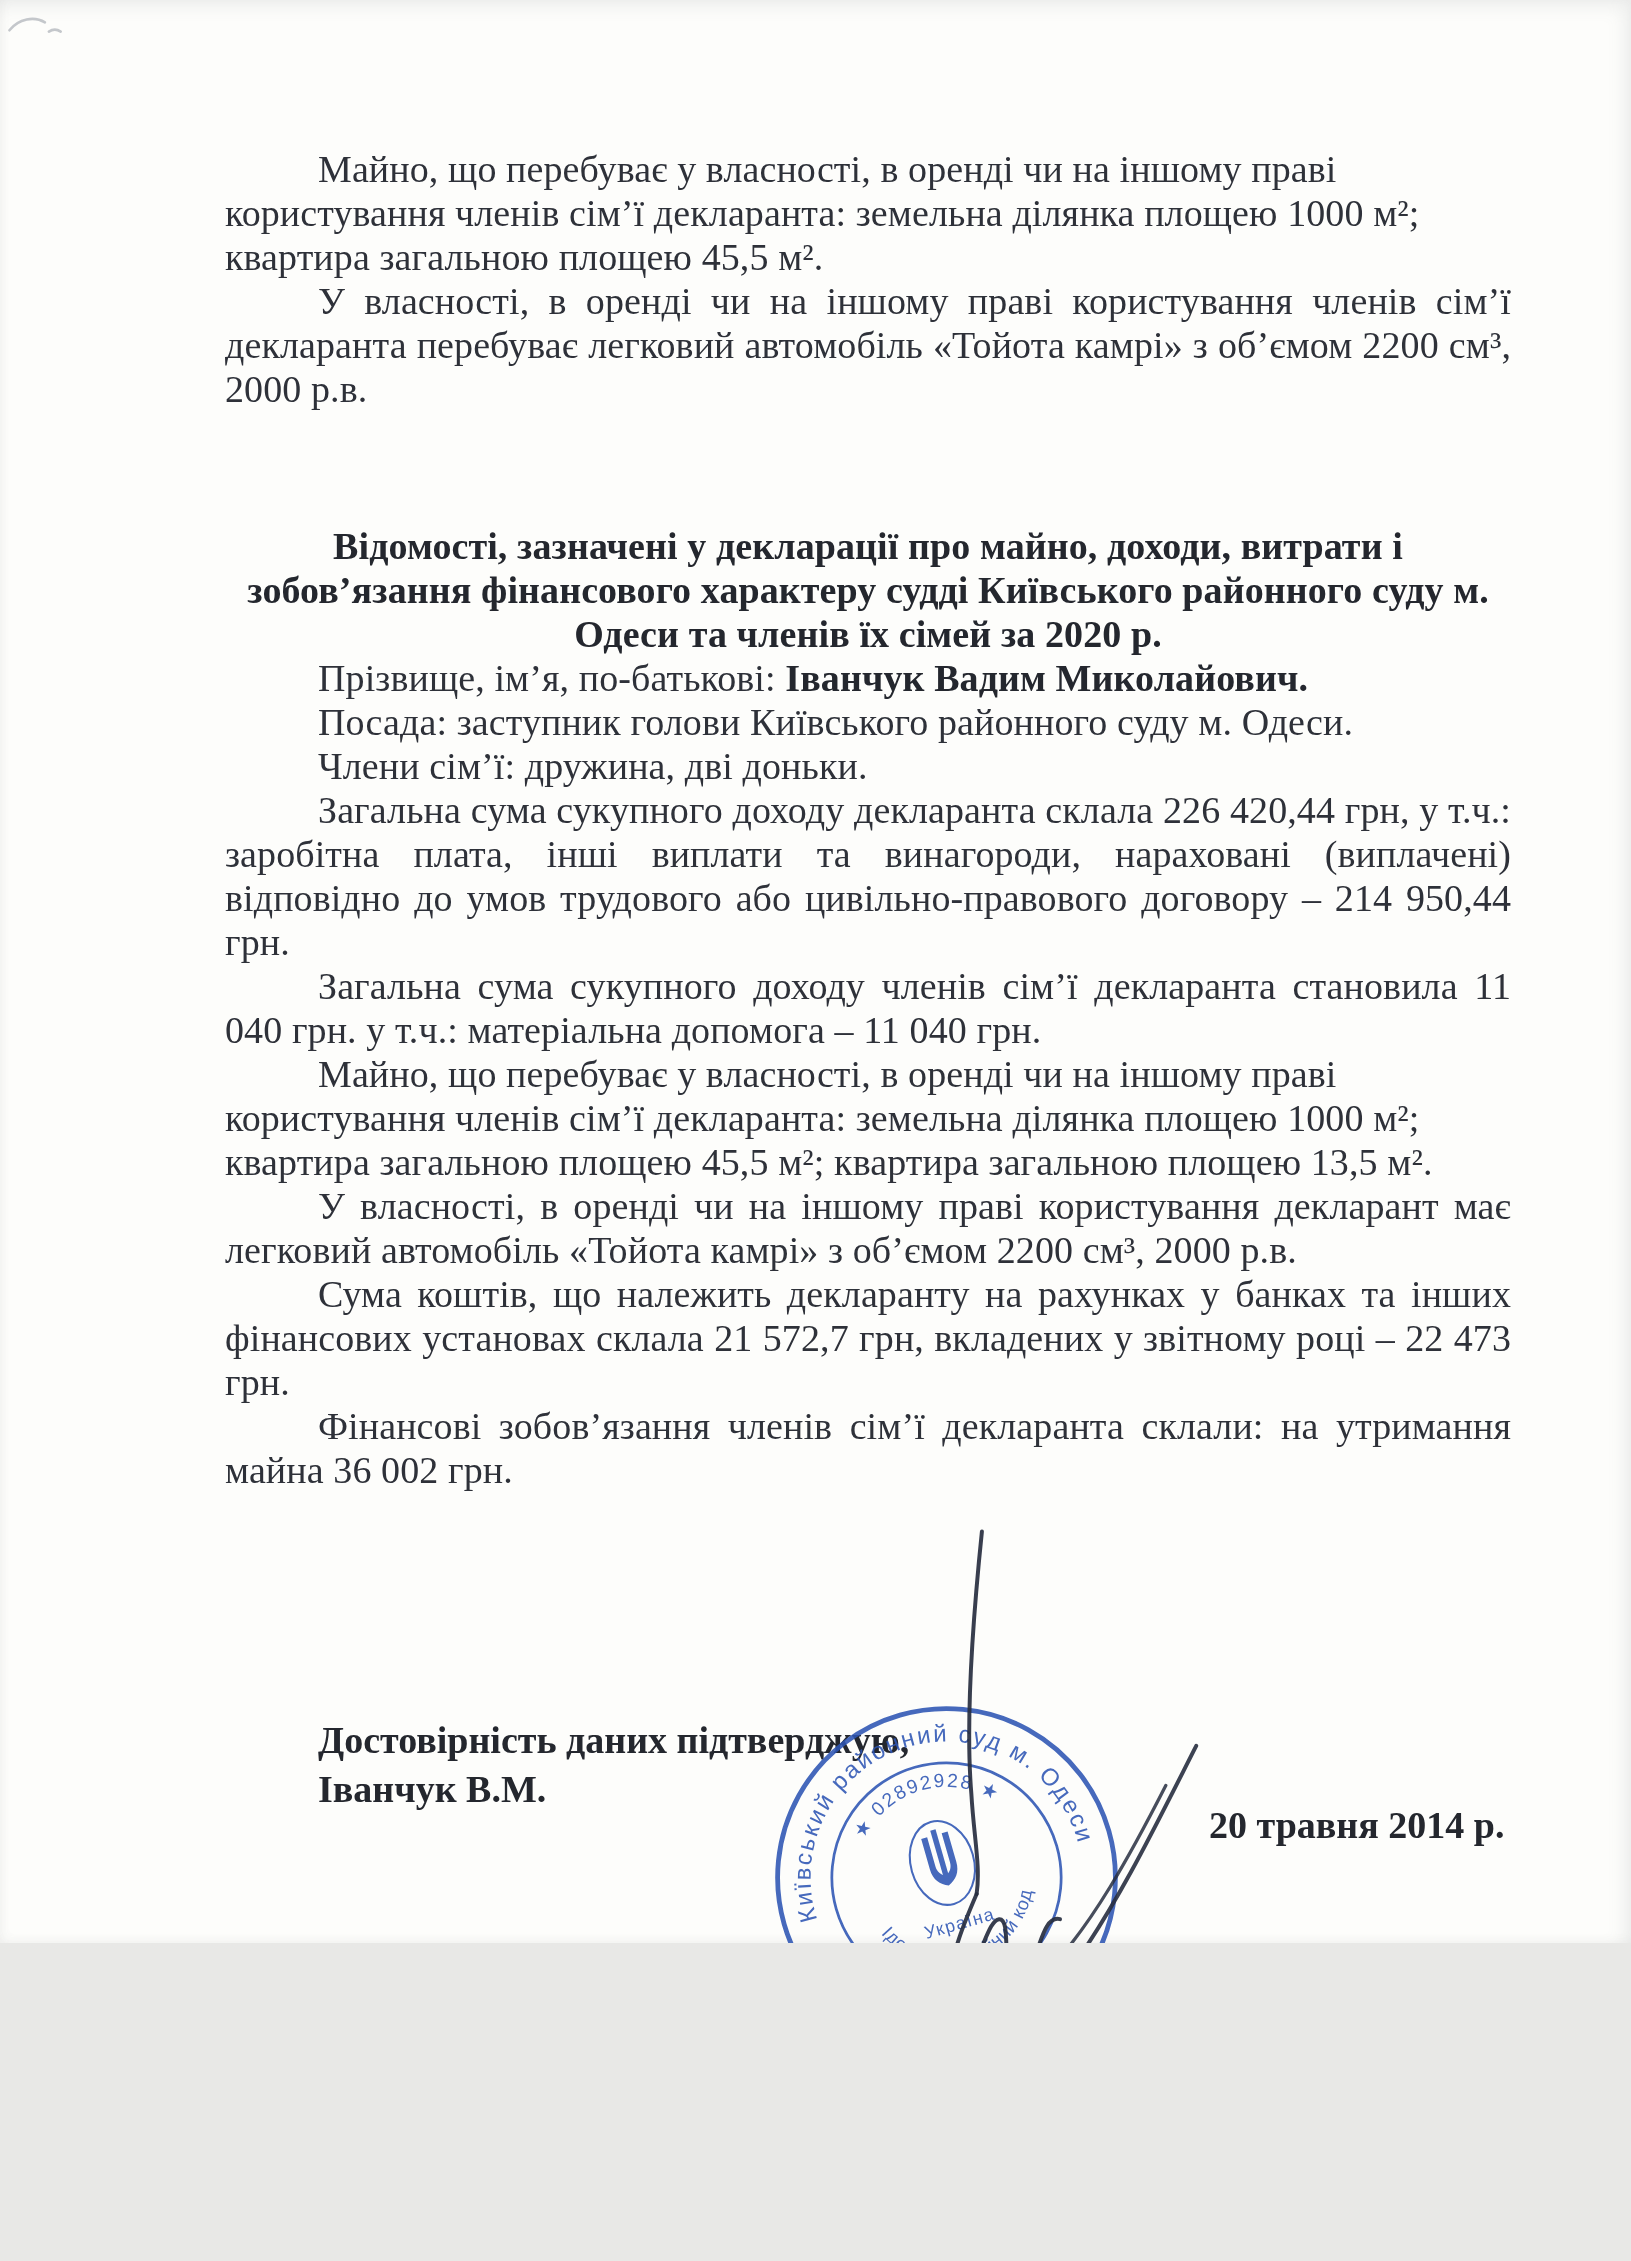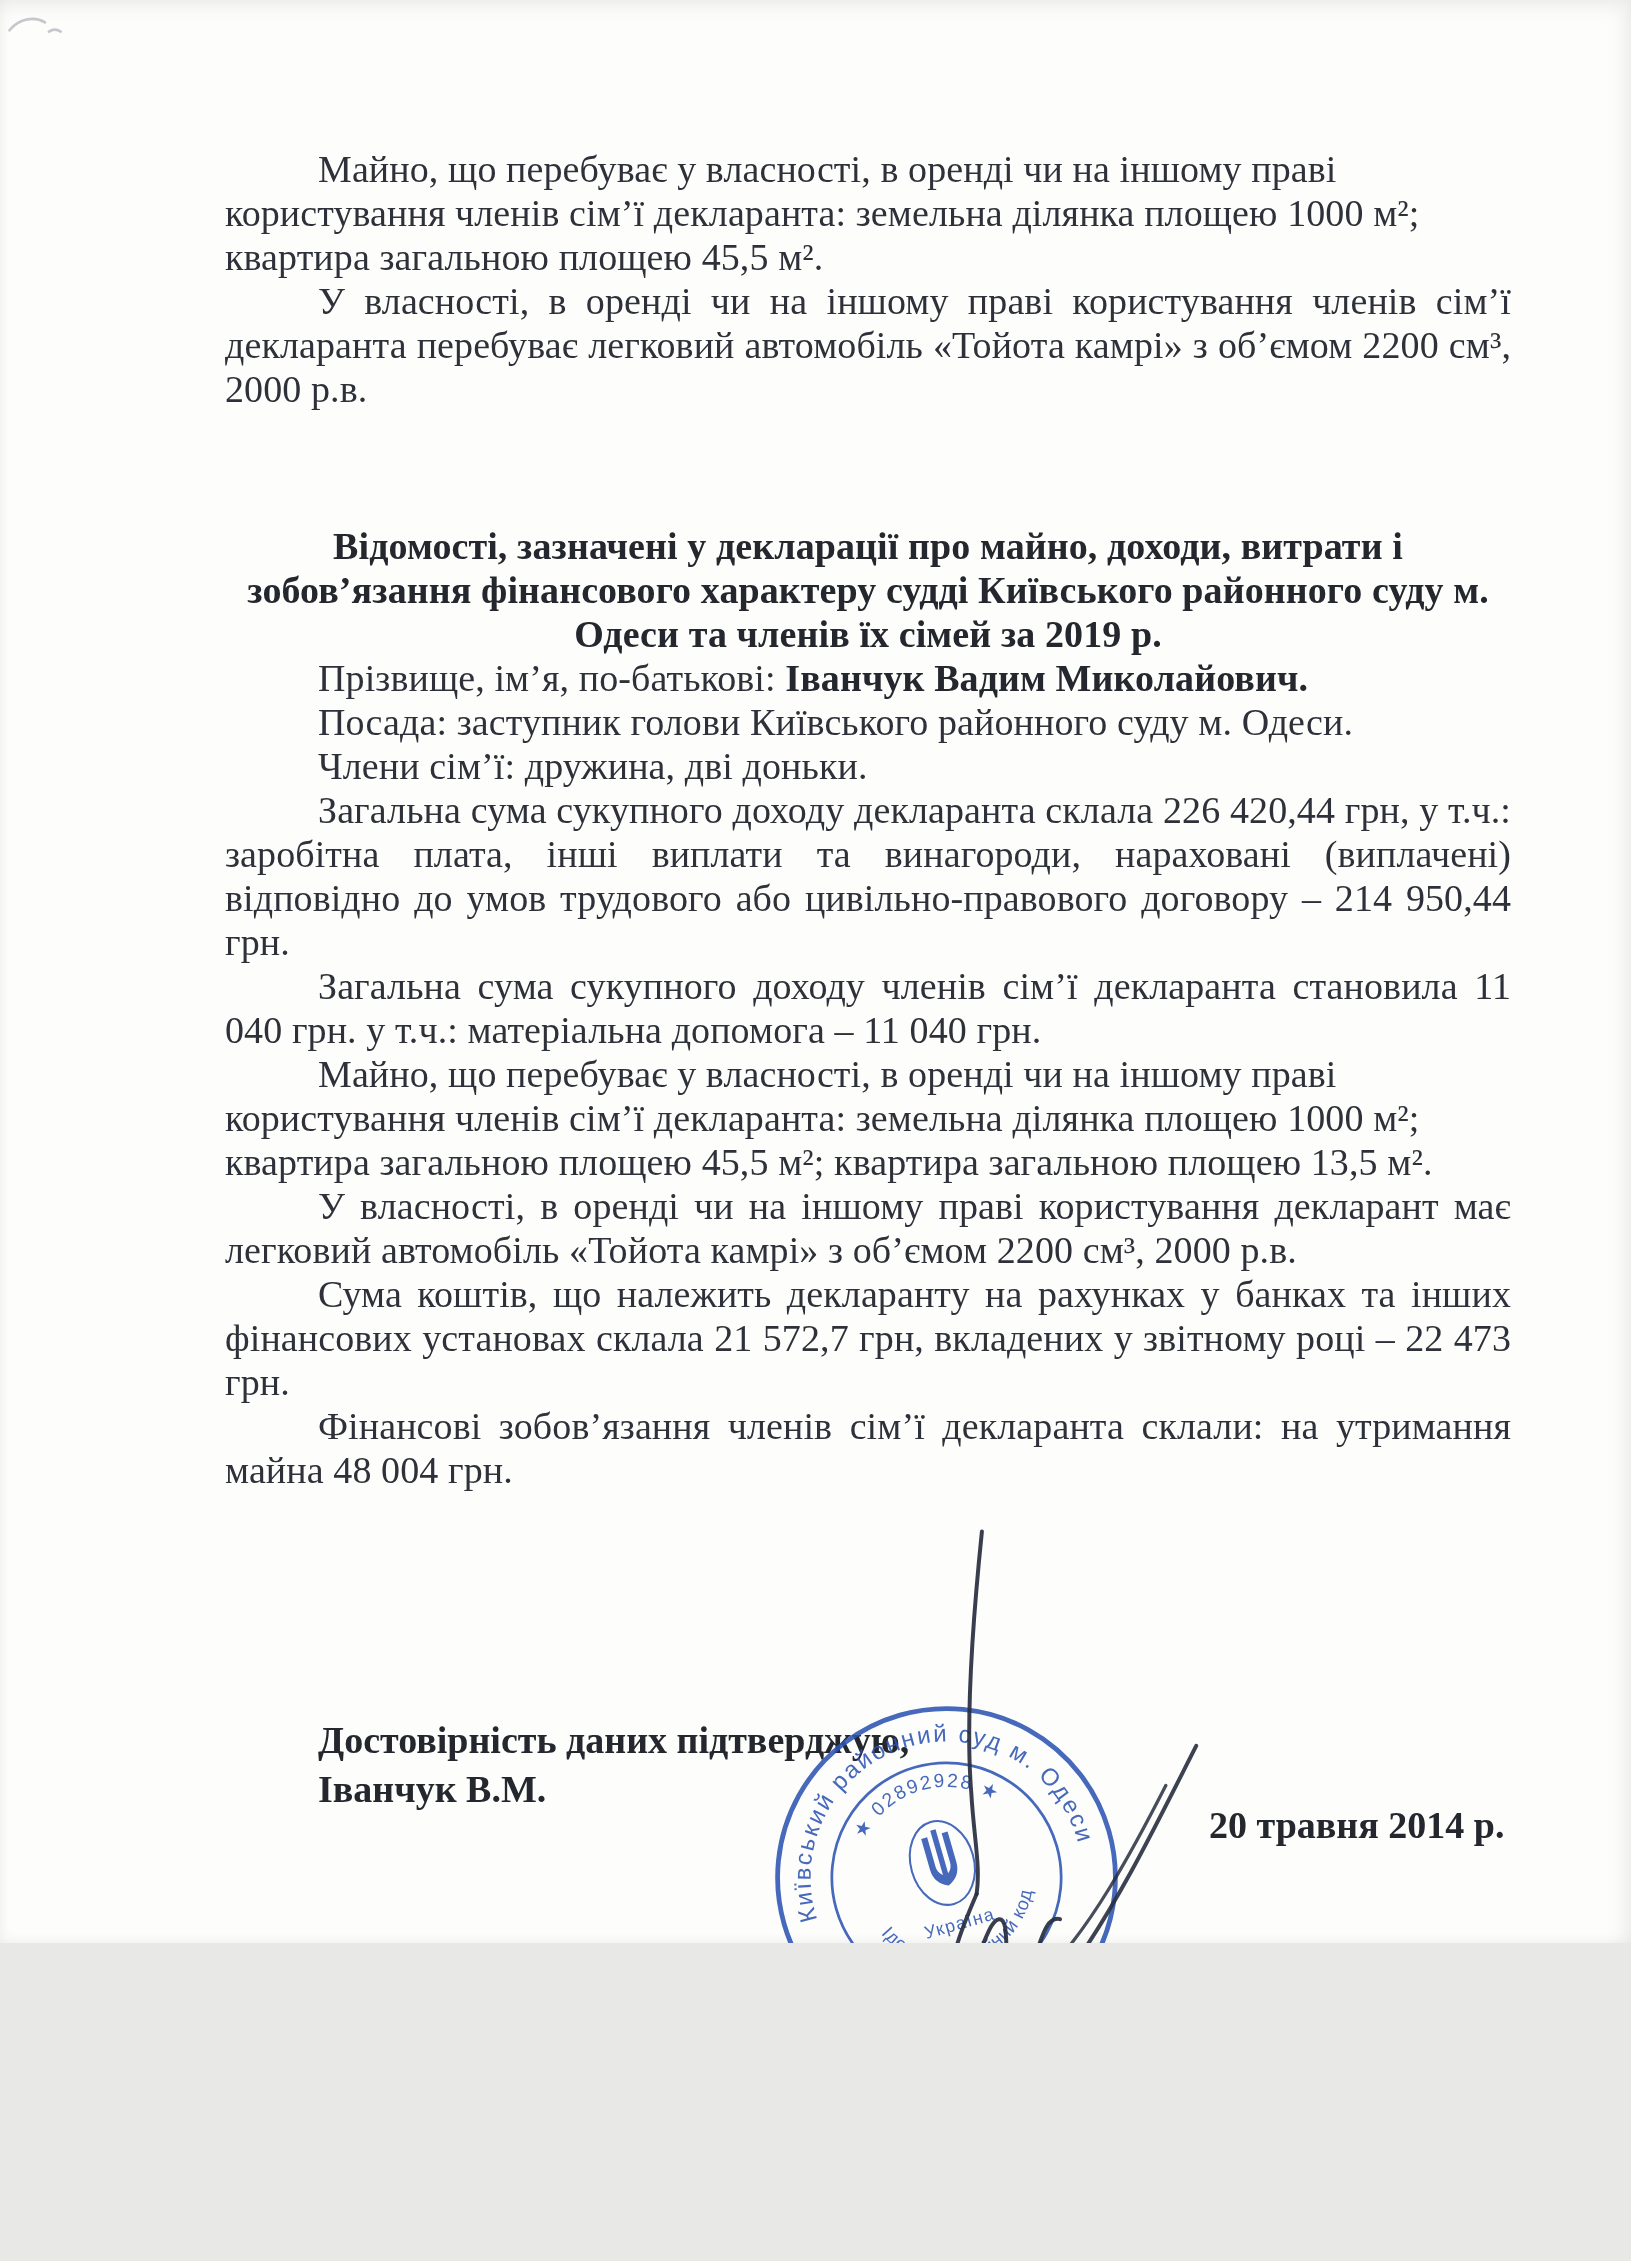--- a/index.html
+++ b/index.html
@@ -60,31 +60,31 @@
   </svg>
 
   <svg class="speck" width="26.5" height="20" viewBox="0 0 40 30">
     <path d="M6,8 l9,12 l12,-14" stroke="#3a3f4a" stroke-width="4" fill="none" stroke-linecap="round"></path>
   </svg>
 
   <div class="content">
     <p class="para left">Майно, що перебуває у власності, в оренді чи на іншому праві користування членів сім’ї декларанта:  земельна ділянка площею 1000 м²; квартира загальною площею 45,5 м².</p>
     <p class="para justify">У власності, в оренді чи на іншому праві користування членів сім’ї декларанта перебуває легковий автомобіль «Тойота камрі» з об’ємом 2200 см³, 2000 р.в.</p>
 
-    <h1 class="heading">Відомості, зазначені у декларації про майно, доходи, витрати і зобов’язання фінансового характеру судді Київського районного суду м. Одеси та членів їх сімей за 2019 р.</h1>
+    <h1 class="heading">Відомості, зазначені у декларації про майно, доходи, витрати і зобов’язання фінансового характеру судді Київського районного суду м. Одеси та членів їх сімей за 2020 р.</h1>
 
     <p class="para justify"><span>Прізвище, ім’я, по-батькові: </span><span class="b">Іванчук Вадим Миколайович.</span></p>
     <p class="para justify">Посада: заступник голови Київського районного суду м. Одеси.</p>
     <p class="para justify">Члени сім’ї: дружина, дві доньки.</p>
     <p class="para justify">Загальна сума сукупного доходу декларанта склала 226 420,44 грн, у т.ч.: заробітна плата, інші виплати та винагороди, нараховані (виплачені) відповідно до умов трудового або цивільно-правового договору – 214 950,44 грн.</p>
     <p class="para justify">Загальна сума сукупного доходу членів сім’ї декларанта становила 11 040 грн. у т.ч.: матеріальна допомога – 11 040 грн.</p>
     <p class="para left">Майно, що перебуває у власності, в оренді чи на іншому праві користування членів сім’ї декларанта: земельна ділянка площею 1000 м²; квартира загальною площею 45,5 м²; квартира загальною площею 13,5 м².</p>
     <p class="para justify">У власності, в оренді чи на іншому праві користування декларант має легковий автомобіль «Тойота камрі» з об’ємом 2200 см³, 2000 р.в.</p>
     <p class="para justify">Сума коштів, що належить декларанту на рахунках у банках та інших фінансових установах склала 21 572,7 грн, вкладених у звітному році – 22 473 грн.</p>
-    <p class="para justify">Фінансові зобов’язання членів сім’ї декларанта склали: на утримання майна 48 004 грн.</p>
+    <p class="para justify">Фінансові зобов’язання членів сім’ї декларанта склали: на утримання майна 36 002 грн.</p>
   </div>
 
   <div class="sig-block">
     <div class="sig-left">
       <div>Достовірність даних підтверджую,</div>
       <div>Іванчук В.М.</div>
     </div>
     <div class="sig-date">20 травня 2014 р.</div>
   </div>
 

